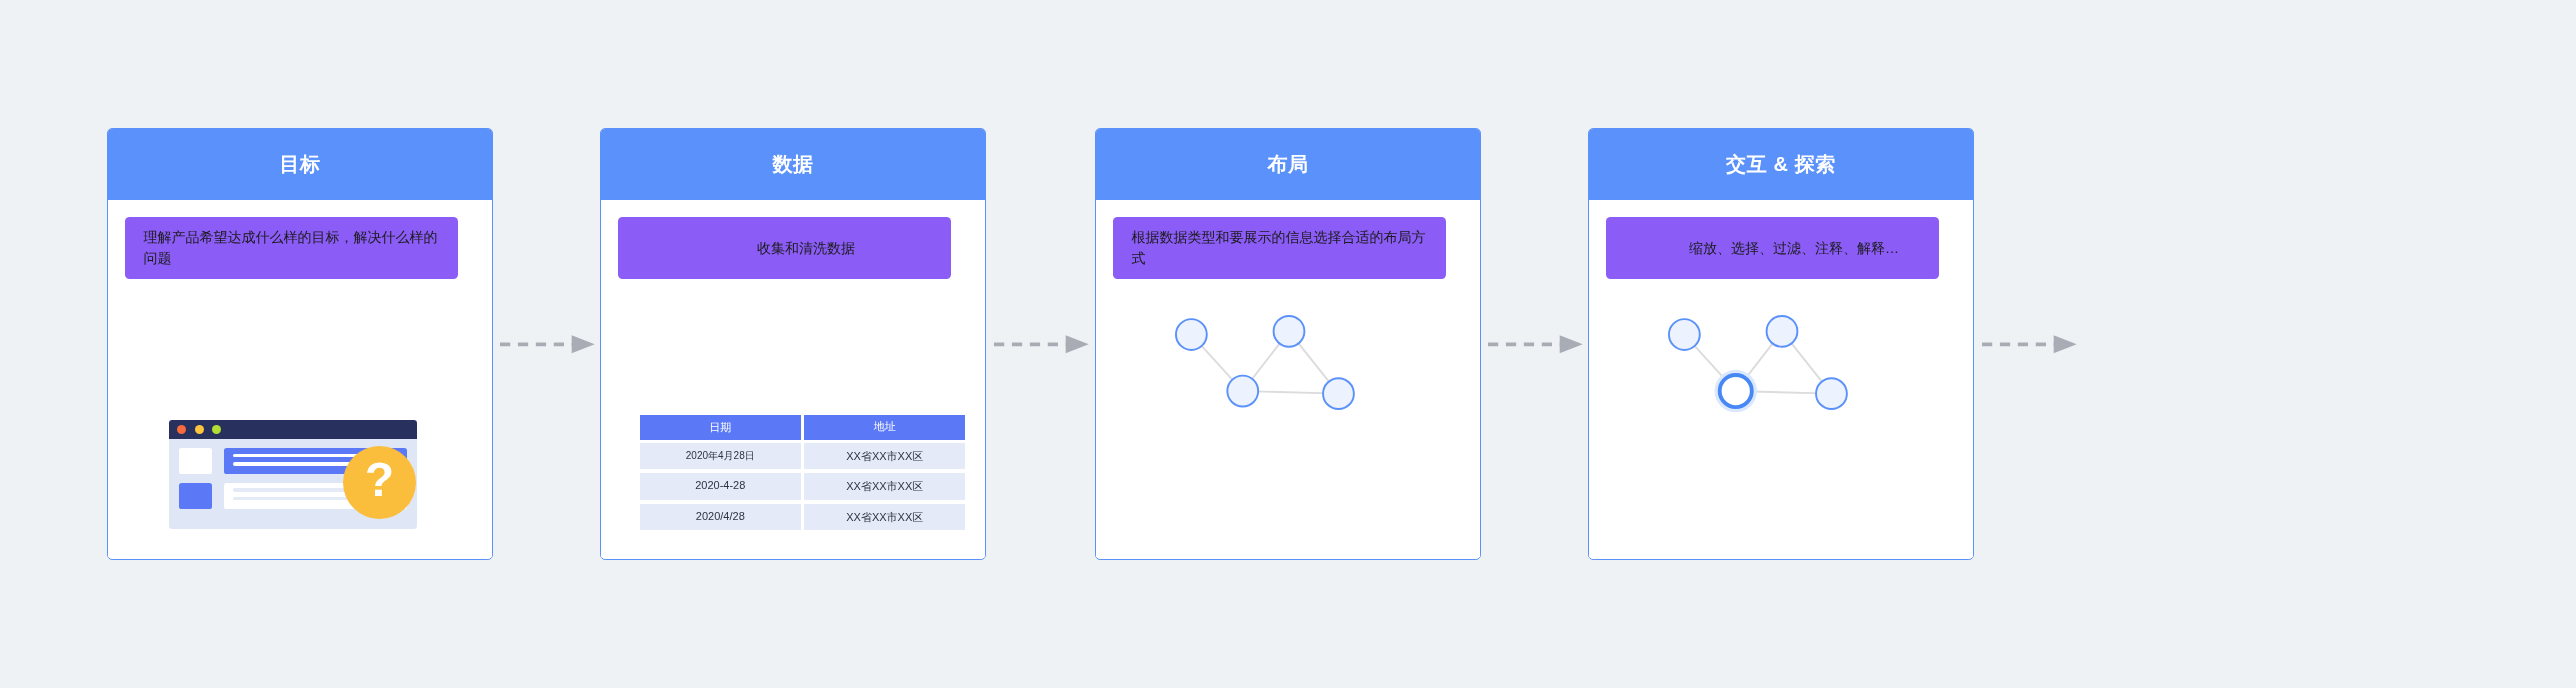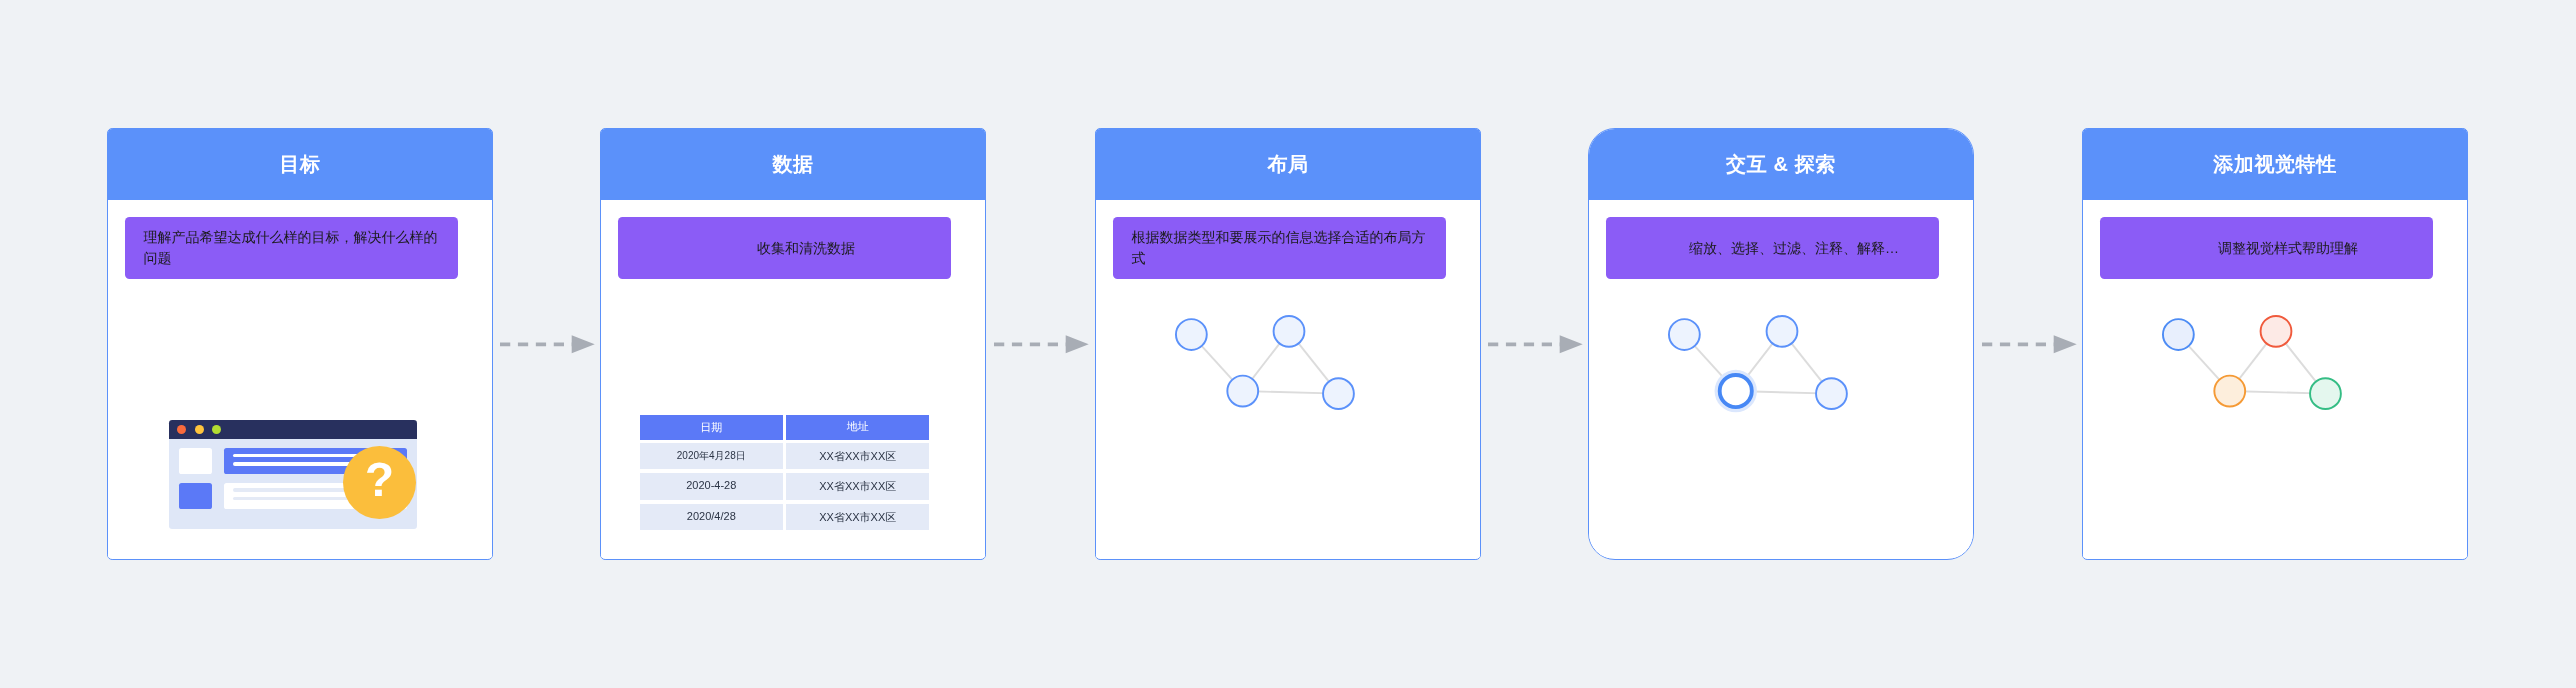--- a/index.html
+++ b/index.html
@@ -198,21 +198,21 @@
       </div>
     </div>
     <div class="card" style="left: 600px;">
       <div class="card-header">
         <div class="card-title">数据</div>
       </div>
       <div class="card-body">
         <div class="desc-box center">
           <div class="desc-text center">收集和清洗数据</div>
         </div>
-        <div style="position: absolute; left: 39px; top: 215px; width: 289px;">
+        <div style="position: absolute; left: 39px; top: 215px; width: 325px;">
           <div style="display: flex; gap: 3.9px; margin-bottom: 2.6px;">
             <div style="flex: 1 1 0%; background: rgb(91, 121, 247); color: rgb(255, 255, 255); font-size: 11px; text-align: center; padding: 5.1px 0px;">日期</div>
             <div style="flex: 1 1 0%; background: rgb(91, 121, 247); color: rgb(255, 255, 255); font-size: 11px; text-align: center; padding: 4px 0px;">地址</div>
           </div>
           <div style="display: flex; gap: 3.9px; margin-bottom: 3.9px;">
             <div style="flex: 1 1 0%; background: rgb(228, 234, 247); color: rgb(43, 52, 69); font-size: 10px; text-align: center; padding: 5.8px 0px;">2020年4月28日</div>
             <div style="flex: 1 1 0%; background: rgb(228, 234, 247); color: rgb(43, 52, 69); font-size: 11px; text-align: center; padding: 5.8px 0px;">XX省XX市XX区</div>
           </div>
           <div style="display: flex; gap: 3.9px; margin-bottom: 3.9px; border-radius: 12px;">
             <div style="flex: 1 1 0%; background: rgb(228, 234, 247); color: rgb(43, 52, 69); font-size: 11px; text-align: center; padding: 5.8px 0px;">2020-4-28</div>
@@ -238,55 +238,35 @@
             <line x1="300" y1="55" x2="228" y2="148" stroke="#dcdcdc" stroke-width="3"></line>
             <line x1="300" y1="55" x2="377" y2="152" stroke="#dcdcdc" stroke-width="3"></line>
             <line x1="228" y1="148" x2="377" y2="152" stroke="#dcdcdc" stroke-width="3"></line>
             <circle cx="148" cy="60" r="24" fill="#edf3fe" stroke="#5b91fa" stroke-width="3"></circle>
             <circle cx="300" cy="55" r="24" fill="#edf3fe" stroke="#5b91fa" stroke-width="3"></circle>
             <circle cx="228" cy="148" r="24" fill="#edf3fe" stroke="#5b91fa" stroke-width="3"></circle>
             <circle cx="377" cy="152" r="24" fill="#edf3fe" stroke="#5b91fa" stroke-width="3"></circle>
           </svg></div>
       </div>
     </div>
-    <div class="card" style="left: 1588px; border-radius: 27px;">
+    <div class="card" style="left: 1588px;">
       <div class="card-header">
         <div class="card-title">交互 &amp; 探索</div>
       </div>
       <div class="card-body">
         <div class="desc-box center">
           <div class="desc-text center">缩放、选择、过滤、注释、解释…</div>
         </div>
         <div class="graph"><svg width="386" height="167" viewBox="0 0 600 260">
             <line x1="148" y1="60" x2="228" y2="148" stroke="#dcdcdc" stroke-width="3"></line>
             <line x1="300" y1="55" x2="228" y2="148" stroke="#dcdcdc" stroke-width="3"></line>
             <line x1="300" y1="55" x2="377" y2="152" stroke="#dcdcdc" stroke-width="3"></line>
             <line x1="228" y1="148" x2="377" y2="152" stroke="#dcdcdc" stroke-width="3"></line>
             <circle cx="148" cy="60" r="24" fill="#edf3fe" stroke="#5b91fa" stroke-width="3"></circle>
             <circle cx="300" cy="55" r="24" fill="#edf3fe" stroke="#5b91fa" stroke-width="3"></circle>
             <circle cx="228" cy="148" r="33" fill="#dbe7fd"></circle>
             <circle cx="228" cy="148" r="25" fill="#ffffff" stroke="#4788f5" stroke-width="6"></circle>
             <circle cx="377" cy="152" r="24" fill="#edf3fe" stroke="#5b91fa" stroke-width="3"></circle>
           </svg></div>
       </div>
     </div>
-    <div class="card" style="left: 2082px;">
-      <div class="card-header">
-        <div class="card-title">添加视觉特性</div>
-      </div>
-      <div class="card-body">
-        <div class="desc-box center">
-          <div class="desc-text center">调整视觉样式帮助理解</div>
-        </div>
-        <div class="graph"><svg width="386" height="167" viewBox="0 0 600 260">
-            <line x1="148" y1="60" x2="228" y2="148" stroke="#dcdcdc" stroke-width="3"></line>
-            <line x1="300" y1="55" x2="228" y2="148" stroke="#dcdcdc" stroke-width="3"></line>
-            <line x1="300" y1="55" x2="377" y2="152" stroke="#dcdcdc" stroke-width="3"></line>
-            <line x1="228" y1="148" x2="377" y2="152" stroke="#dcdcdc" stroke-width="3"></line>
-            <circle cx="148" cy="60" r="24" fill="#e8effd" stroke="#4d8cf5" stroke-width="3"></circle>
-            <circle cx="300" cy="55" r="24" fill="#fdeae6" stroke="#f05a3c" stroke-width="3"></circle>
-            <circle cx="228" cy="148" r="24" fill="#fdeedc" stroke="#f59a35" stroke-width="3"></circle>
-            <circle cx="377" cy="152" r="24" fill="#e4f7ee" stroke="#35bd85" stroke-width="3"></circle>
-          </svg></div>
-      </div>
-    </div>
   </div>
 
 
 </body></html>

